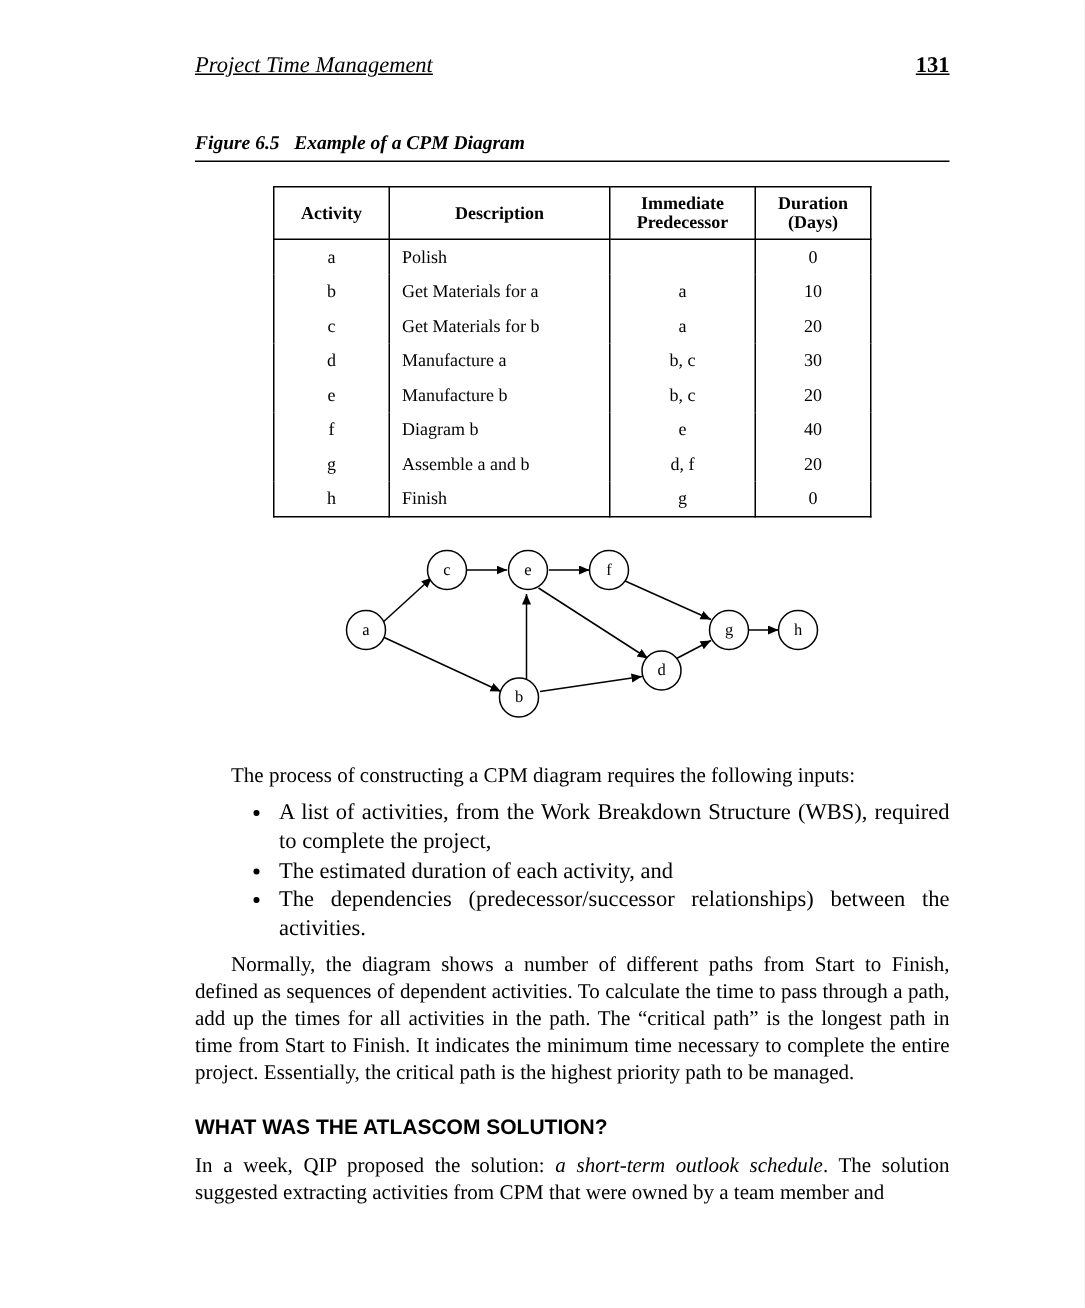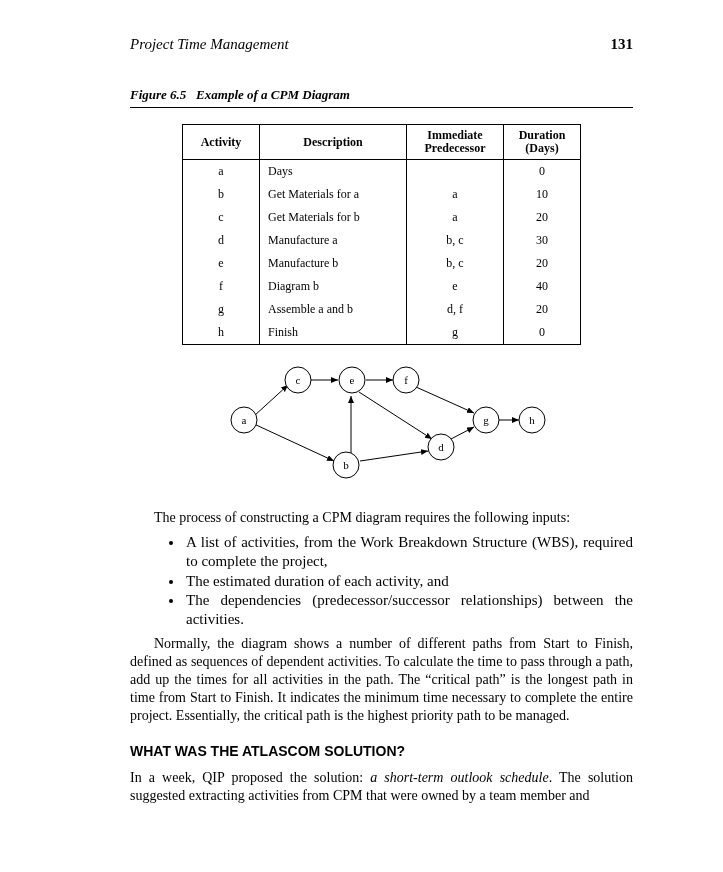--- a/index.html
+++ b/index.html
@@ -17,20 +17,21 @@
     position: relative;
     box-sizing: border-box;
     padding: 36px 90px 20px 130px;
   }
   .running-head {
     display: flex;
     justify-content: space-between;
     font-style: italic;
     font-size: 15px;
     margin-bottom: 34px;
+    text-decoration: underline;
   }
   .running-head .pgnum {
     font-style: normal;
     font-weight: bold;
   }
   .fig-caption {
     font-weight: bold;
     font-style: italic;
     font-size: 13px;
     border-bottom: 1px solid #000;
@@ -105,21 +106,21 @@
       <tr>
         <th>Activity</th>
         <th>Description</th>
         <th style="line-height:1.1;">Immediate<br>Predecessor</th>
         <th style="line-height:1.1;margin-top:48px;">Duration<br>(Days)</th>
       </tr>
     </thead>
     <tbody>
       <tr>
           <td class="act">a</td>
-          <td class="desc">Days</td>
+          <td class="desc">Polish</td>
           <td class="pred"></td>
           <td class="dur">0</td>
         </tr>
       <tr>
           <td class="act">b</td>
           <td class="desc">Get Materials for a</td>
           <td class="pred">a</td>
           <td class="dur">10</td>
         </tr>
       <tr>

